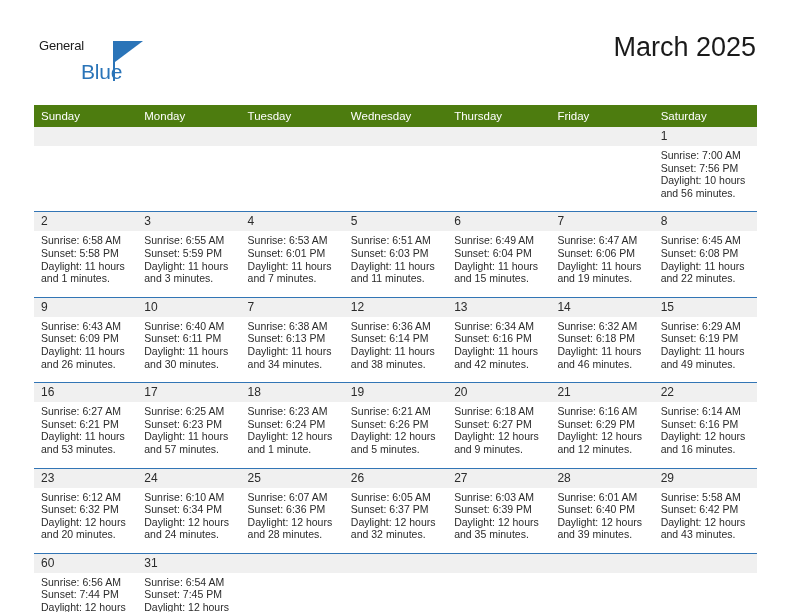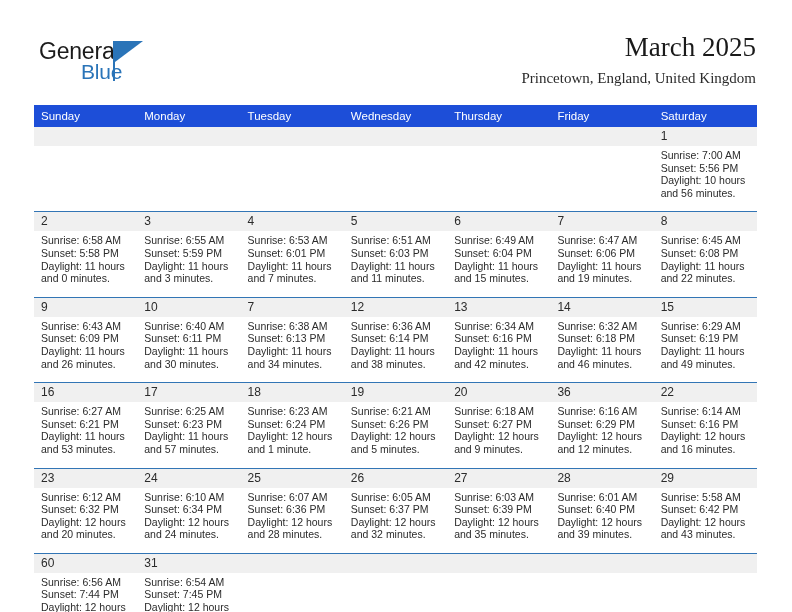--- a/index.html
+++ b/index.html
@@ -33,21 +33,21 @@
     position: absolute;
     left: 39px;
     top: 38px;
     width: 130px;
     height: 52px;
   }
   .logo-general {
     position: absolute;
     left: 0;
     top: 0;
-    font-size: 23px;
+    font-size: 13px;
     letter-spacing: -0.2px;
     color: #1b1b1b;
     font-family: "Liberation Sans", sans-serif;
   }
   .logo-blue {
     position: absolute;
     left: 42px;
     top: 22px;
     font-size: 21px;
     letter-spacing: -0.2px;
@@ -70,21 +70,20 @@
     width: 2px;
     height: 40px;
     background: #2a74b8;
   }
 
   .title-block {
     position: absolute;
     right: 36px;
     top: 31px;
     text-align: right;
-    font-family: Liberation Serif, serif;
   }
   .cal-title {
     font-size: 27px;
     color: #1a1a1a;
     line-height: 32px;
     white-space: nowrap;
   }
   .cal-subtitle {
     font-size: 15px;
     color: #2b2b2b;
@@ -96,21 +95,21 @@
   
   .calendar {
     position: absolute;
     left: 34px;
     top: 105px;
     width: 723px;
     border-collapse: collapse;
     table-layout: fixed;
   }
   .calendar th {
-    background: #1d4ed8;
+    background: #4d7c0f;
     color: #ffffff;
     font-size: 11.5px;
     font-weight: normal;
     text-align: left;
     padding: 5px 0 5px 7px;
     height: 12px;
     border: none;
   }
   .calendar td {
     vertical-align: top;
@@ -152,21 +151,20 @@
 
     <div class="logo">
       <span class="logo-general">General</span>
       <span class="logo-bar"></span>
       <span class="logo-triangle"></span>
       <span class="logo-blue">Blue</span>
     </div>
 
     <div class="title-block">
       <div class="cal-title">March 2025</div>
-      <div class="cal-subtitle">Princetown, England, United Kingdom</div>
     </div>
 
   </div>
 
   <table class="calendar">
     <thead>
       <tr>
         <th>Sunday</th>
         <th>Monday</th>
         <th>Tuesday</th>
@@ -206,36 +204,36 @@
           <td class="empty">
             <div class="cell-inner">
               <div class="daynum">&nbsp;</div>
             </div>
           </td>
           <td>
             <div class="cell-inner">
               <div class="daynum">1</div>
               <div class="details">
                 <div>Sunrise: 7:00 AM</div>
-                <div>Sunset: 5:56 PM</div>
+                <div>Sunset: 7:56 PM</div>
                 <div>Daylight: 10 hours</div>
                 <div>and 56 minutes.</div>
               </div>
             </div>
           </td>
         </tr>
         <tr>
           <td>
             <div class="cell-inner">
               <div class="daynum">2</div>
               <div class="details">
                 <div>Sunrise: 6:58 AM</div>
                 <div>Sunset: 5:58 PM</div>
                 <div>Daylight: 11 hours</div>
-                <div>and 0 minutes.</div>
+                <div>and 1 minutes.</div>
               </div>
             </div>
           </td>
           <td>
             <div class="cell-inner">
               <div class="daynum">3</div>
               <div class="details">
                 <div>Sunrise: 6:55 AM</div>
                 <div>Sunset: 5:59 PM</div>
                 <div>Daylight: 11 hours</div>
@@ -429,21 +427,21 @@
               <div class="details">
                 <div>Sunrise: 6:18 AM</div>
                 <div>Sunset: 6:27 PM</div>
                 <div>Daylight: 12 hours</div>
                 <div>and 9 minutes.</div>
               </div>
             </div>
           </td>
           <td>
             <div class="cell-inner">
-              <div class="daynum">36</div>
+              <div class="daynum">21</div>
               <div class="details">
                 <div>Sunrise: 6:16 AM</div>
                 <div>Sunset: 6:29 PM</div>
                 <div>Daylight: 12 hours</div>
                 <div>and 12 minutes.</div>
               </div>
             </div>
           </td>
           <td>
             <div class="cell-inner">

